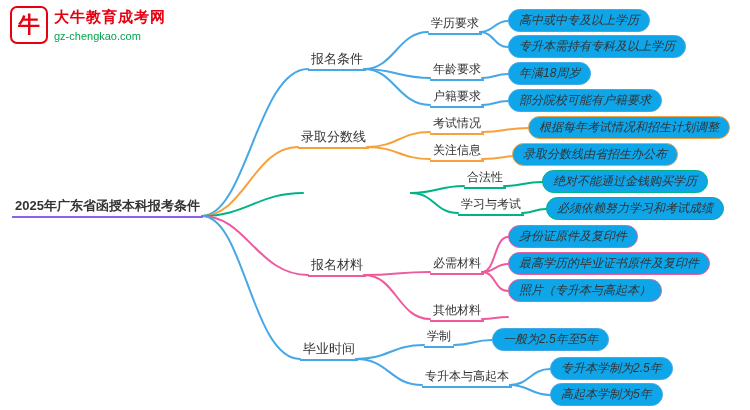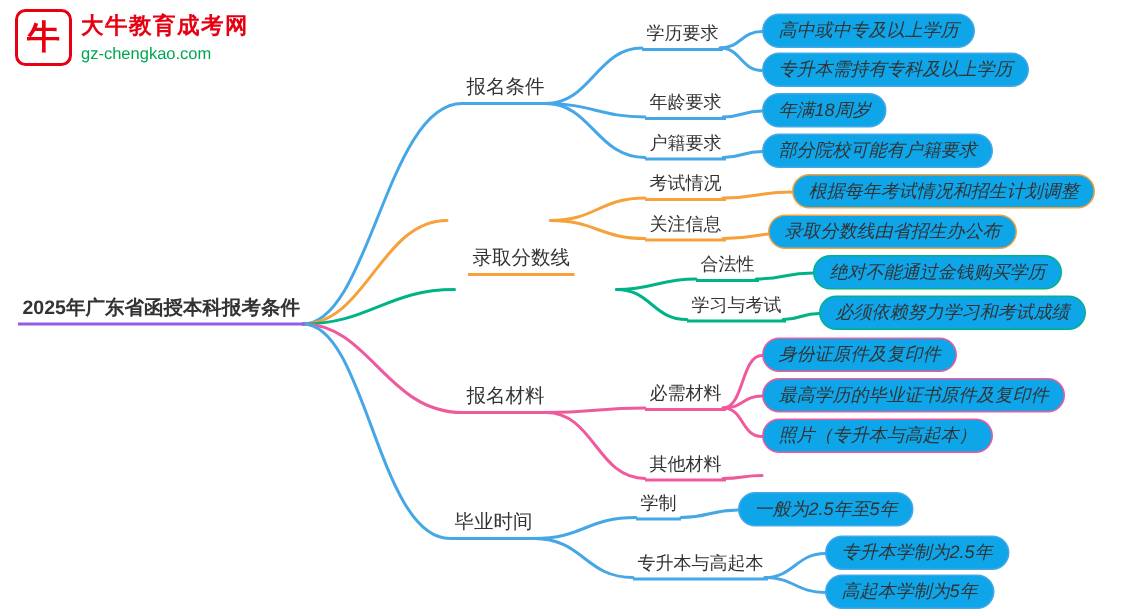--- a/index.html
+++ b/index.html
@@ -118,21 +118,21 @@
     <span class="label lv2 u-blue">年龄要求</span>
   </div>
   <div class="node" style="left:430px; top:87px;">
     <span class="label lv2 u-blue">户籍要求</span>
   </div>
   <div class="leaf b-blue" style="left:508px; top:9px;">高中或中专及以上学历</div>
   <div class="leaf b-blue" style="left:508px; top:35px;">专升本需持有专科及以上学历</div>
   <div class="leaf b-blue" style="left:508px; top:62px;">年满18周岁</div>
   <div class="leaf b-blue" style="left:508px; top:89px;">部分院校可能有户籍要求</div>
 
-  <div class="node" style="left:312px; top:128px;margin-top:36px;">
+  <div class="node" style="left:298px; top:128px;">
     <span class="label lv1 u-orange">录取分数线</span>
   </div>
   <div class="node" style="left:430px; top:114px;">
     <span class="label lv2 u-orange">考试情况</span>
   </div>
   <div class="node" style="left:430px; top:141px;">
     <span class="label lv2 u-orange">关注信息</span>
   </div>
   <div class="leaf b-orange" style="left:528px; top:116px;">根据每年考试情况和招生计划调整</div>
   <div class="leaf b-orange" style="left:512px; top:143px;">录取分数线由省招生办公布</div>

